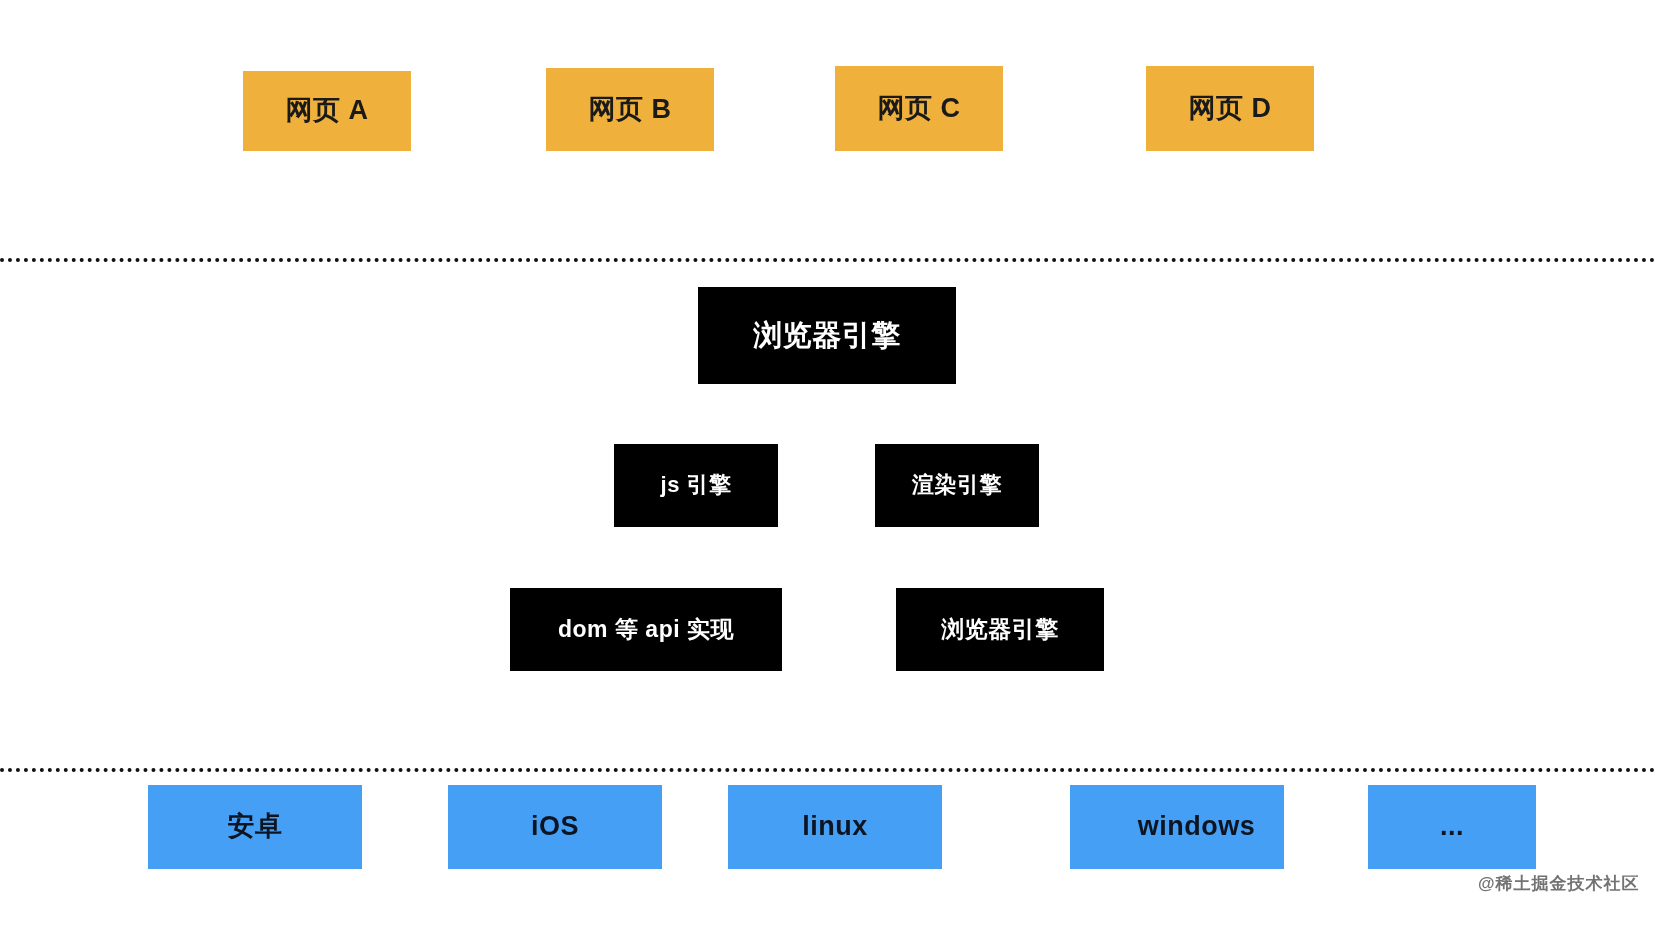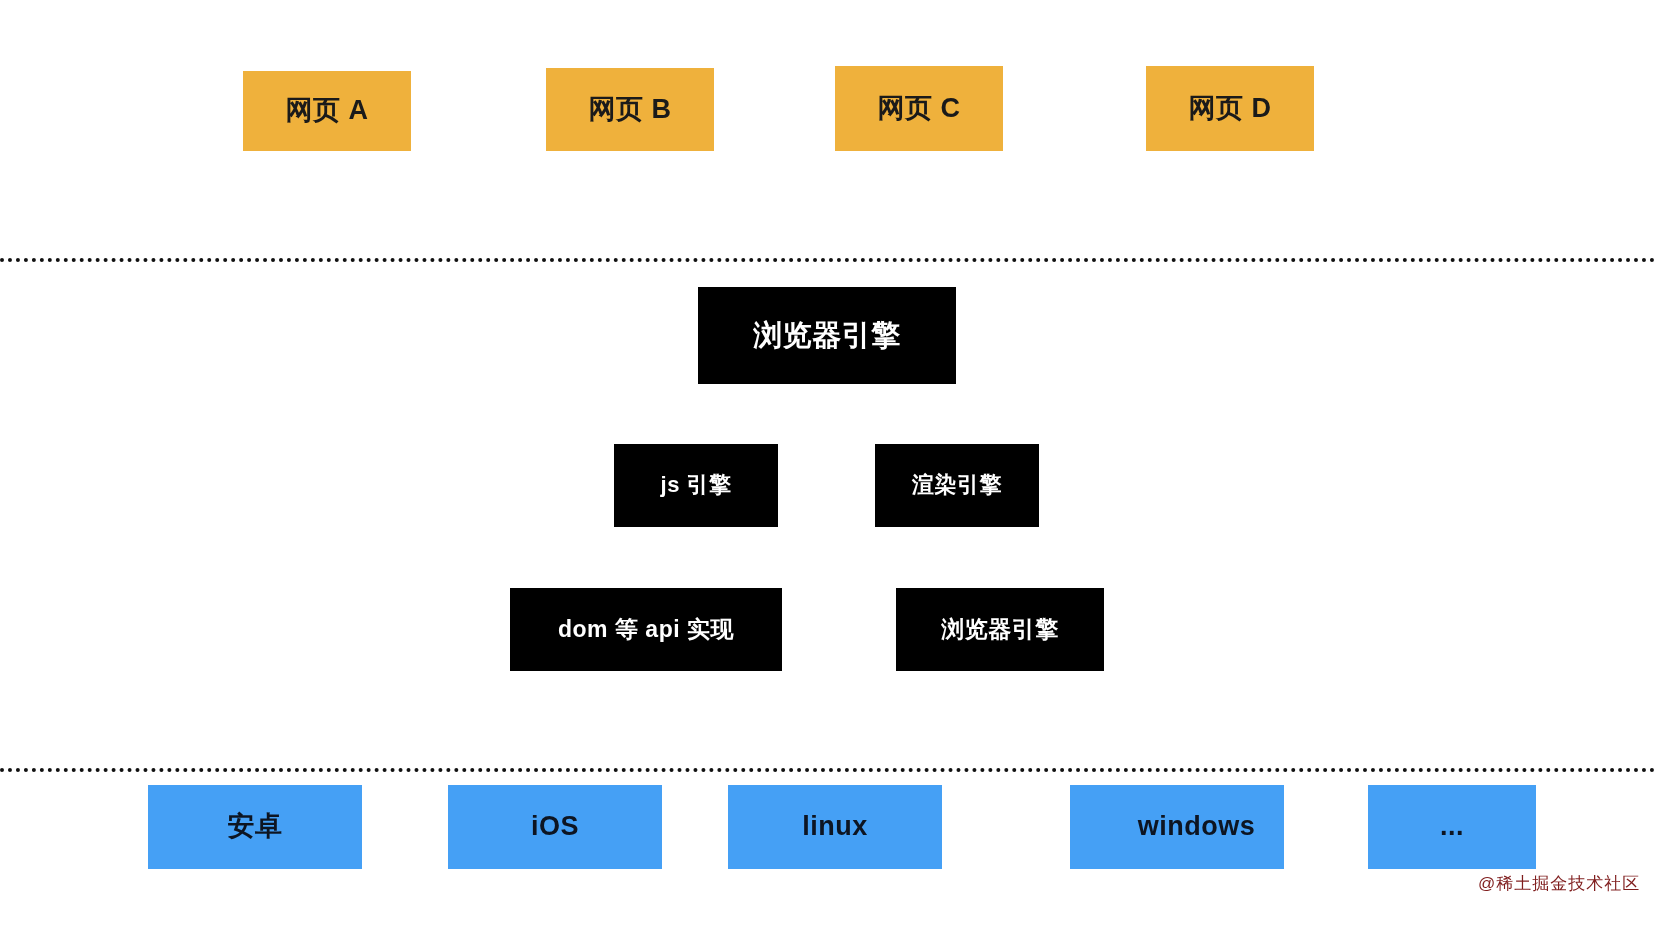--- a/index.html
+++ b/index.html
@@ -64,23 +64,23 @@
     position: absolute;
     left: 0;
     width: 1656px;
     height: 0;
     border-top: 4px dotted #111111;
   }
 
   
   .watermark {
     position: absolute;
-    color: #7f1d1d;
+    color: #737373;
     font-size: 17px;
-    font-weight: 400;
+    font-weight: 700;
     letter-spacing: 1px;
     white-space: nowrap;
   }
 </style>
 </head>
 <body>
 
 <div id="canvas" style="background: rgb(255, 255, 255);">
 
   <div id="layer-webpages">

